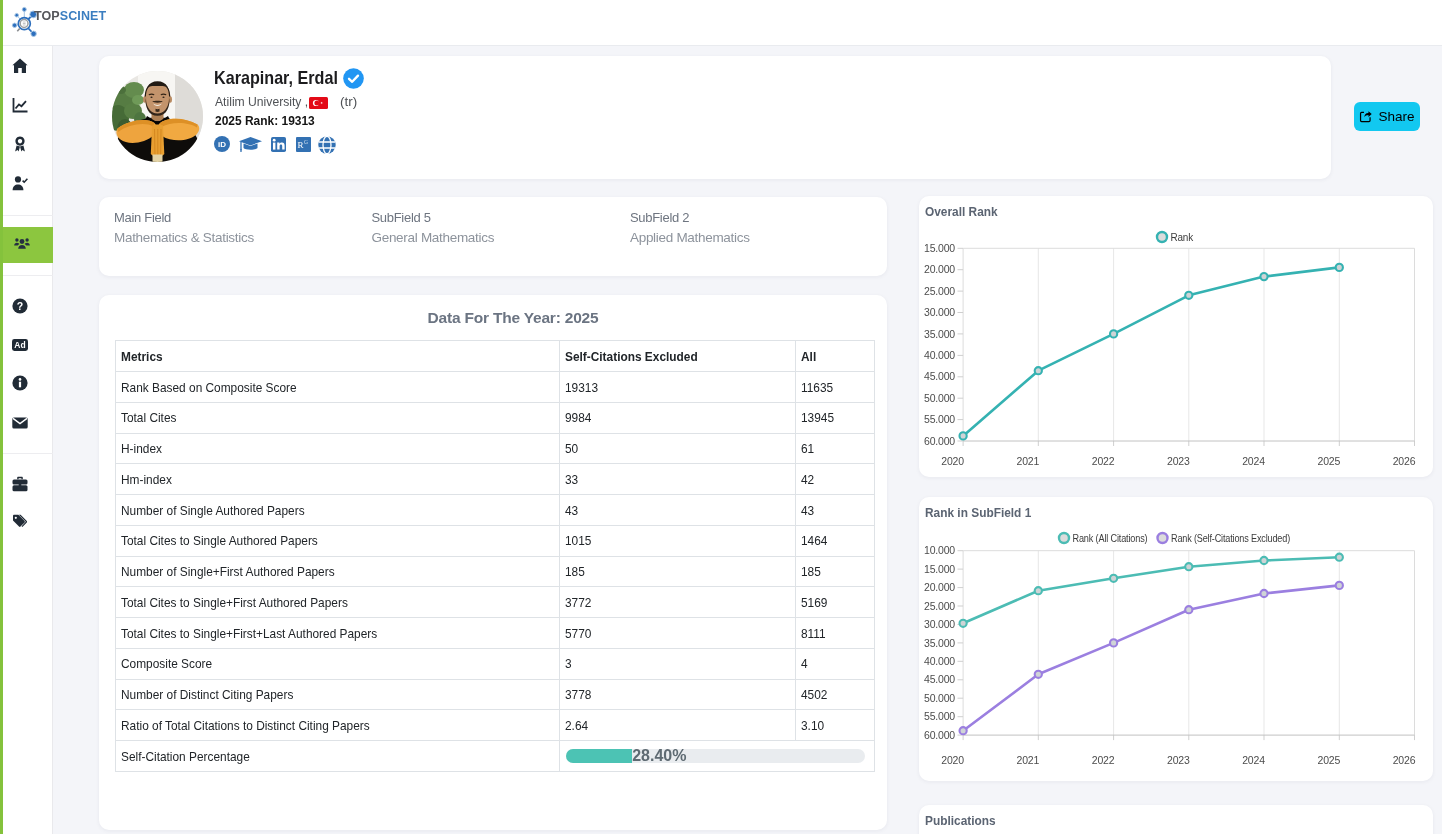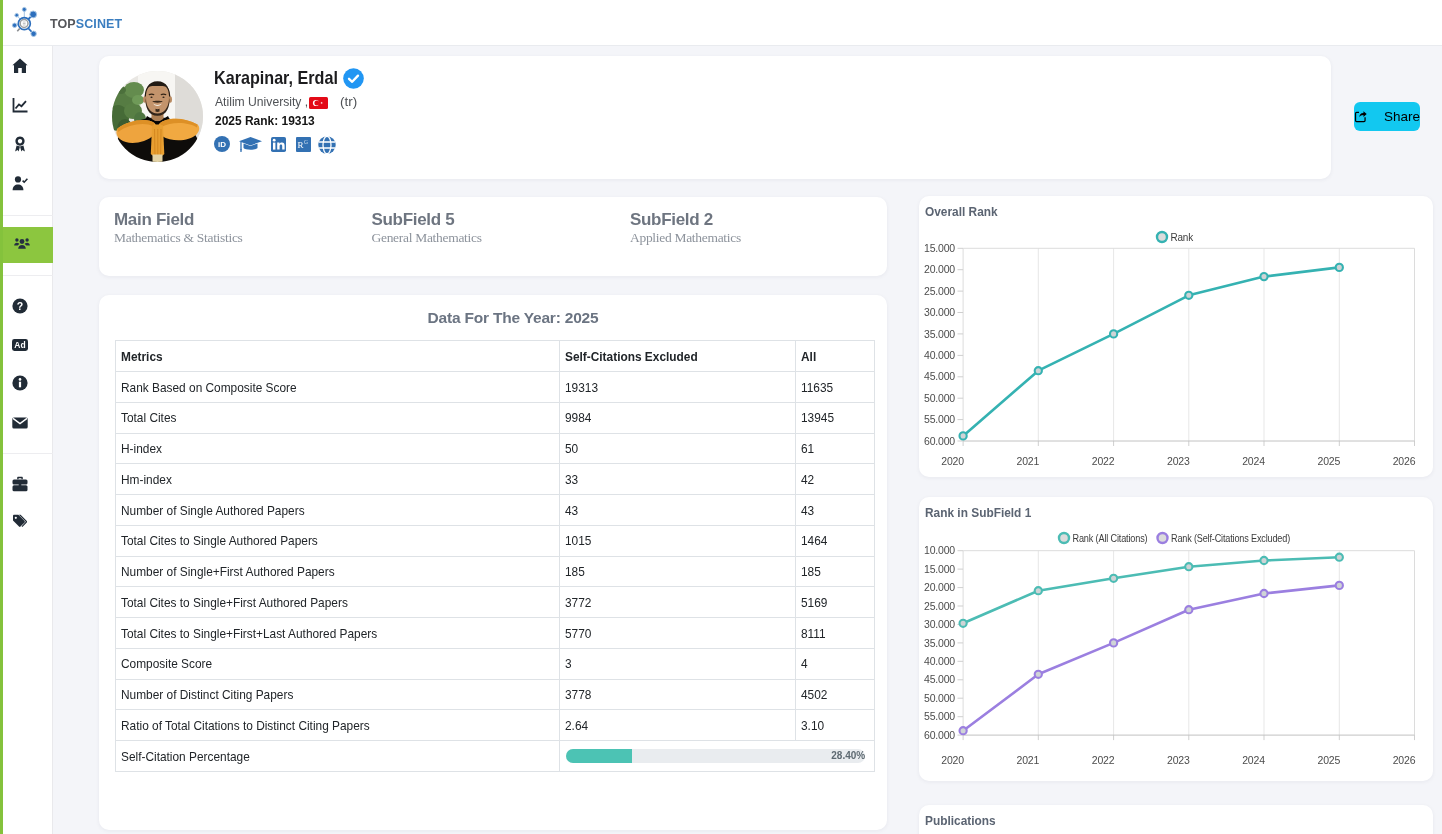--- a/index.html
+++ b/index.html
@@ -7,36 +7,36 @@
 body { font-family:"Liberation Sans", sans-serif; background:#f4f5f9; position:relative; }
 .abs { position:absolute; }
 .card { position:absolute; background:#fff; border-radius:10px; box-shadow:0 1px 4px rgba(30,40,60,0.06); }
 
 #header { position:absolute; left:0; top:0; width:1442px; height:46px; background:#fff; border-bottom:1px solid #e9ebef; z-index:3; }
 #gstripe { position:absolute; left:0; top:0; width:3px; height:834px; background:#84c23c; z-index:5; }
 #sidebar { position:absolute; left:0; top:46px; width:53px; height:788px; background:#fff; border-right:1px solid #e9e9ec; z-index:2; }
 .sdiv { position:absolute; left:3px; width:50px; height:1px; background:#ededf0; }
 .sicon { position:absolute; left:12px; width:16px; height:16px; }
 #active-item { position:absolute; left:3px; top:181px; width:50px; height:36px; background:#8cc63f; }
-.logo-text { position:absolute; left:34px; top:17px; font-size:12.5px; font-weight:bold; letter-spacing:0.1px;margin-left:16px; }
+.logo-text { position:absolute; left:34px; top:9px; font-size:12.5px; font-weight:bold; letter-spacing:0.1px; }
 .logo-text .t1 { color:#55565a; }
 .logo-text .t2 { color:#3b7ec0; }
 
-.flabel { top:13.5px; line-height:1; font-size:17px; font-weight:bold; color:#6e7580; letter-spacing:-0.3px; }
-.fvalue { top:34px; line-height:1; font-size:13.5px; color:#8d939c; letter-spacing:-0.3px;font-family:Liberation Serif, serif; }
+.flabel { top:13.5px; line-height:1; font-size:13px; font-weight:normal; color:#6e7580; letter-spacing:-0.3px; }
+.fvalue { top:34px; line-height:1; font-size:13.5px; color:#8d939c; letter-spacing:-0.3px; }
 
 #mtable { position:absolute; left:15.7px; top:45.4px; width:760px; border-collapse:collapse; table-layout:fixed; font-size:13.5px; color:#212529; }
 #mtable td span { display:inline-block; transform:scaleX(0.88); transform-origin:left center; white-space:nowrap; }
 #mtable td { border:1px solid #dee2e6; height:30.75px; padding:0 0 0 5px; vertical-align:middle; white-space:nowrap; }
 #mtable td:first-child { width:444px; }
 #mtable td:nth-child(2) { width:236px;margin-left:47px; }
 #mtable tr.hd td { font-weight:bold;text-decoration:underline; }
 #pbar { position:relative; margin-left:1.5px; width:299px; height:14.5px; background:#e9ecef; border-radius:8px; }
 #pfill { position:absolute; left:0; top:0; width:66px; height:14.5px; background:#4cc3b4; border-radius:8px 0 0 8px; }
-#plabel { position:absolute; left:66px; right:0; top:0; height:14.5px; line-height:14.5px; text-align:right; font-size:10px; font-weight:bold; color:#5e6a72; letter-spacing:0; }
+#plabel { position:absolute; left:66px; right:0; top:0; height:14.5px; line-height:14.5px; text-align:left; font-size:16px; font-weight:bold; color:#5e6a72; letter-spacing:0; }
 
 .ctitle { position:absolute; left:6px; top:9px; line-height:1; font-size:13.5px; font-weight:bold; color:#5b6472; transform:scaleX(0.88); transform-origin:left top; }
 </style>
 </head>
 <body>
 <div id="header">
   <svg class="abs" style="left:8px;top:2px" width="32" height="42" viewBox="0 0 32 42">
     <g stroke="#a8c6e4" stroke-width="1">
       <line x1="16.3" y1="9.4" x2="16.3" y2="18"></line>
       <line x1="8.7" y1="13.2" x2="12" y2="17"></line>
@@ -223,21 +223,21 @@
       <text x="10" y="7" font-size="5.5" fill="#cfe0ef" text-anchor="middle" font-family="Liberation Serif">G</text>
     </svg>
   <svg class="abs" style="left:219px;top:79.5px" width="18" height="18" viewBox="0 0 18 18">
       <circle cx="9" cy="9" r="8.7" fill="#3371b3"></circle>
       <g stroke="#fff" stroke-width="1.3" fill="none">
         <ellipse cx="9" cy="9" rx="4" ry="8.7"></ellipse>
         <path d="M0.5 6 L17.5 6 M0.5 12 L17.5 12"></path>
       </g>
     </svg>
 
-  <div class="abs" style="left:1255px;top:46px;width:66px;height:29px;background:#12c8f0;border-radius:6px;color:#000;font-size:13.5px;display:flex;align-items:center;justify-content:space-between;">
+  <div class="abs" style="left:1255px;top:46px;width:66px;height:29px;background:#12c8f0;border-radius:6px;color:#000;font-size:13.5px;display:flex;align-items:center;justify-content:center;">
     <svg width="14" height="13" viewBox="0 0 16 16" style="margin-right:5px">
         <path d="M11 1.5 L15 5 L11 8.5 L11 6.3 C8.5 6.3 7 7.3 6.1 9 C6 6 7.5 3.8 11 3.7 Z" fill="#000"></path>
         <path d="M13 9 L13 13 C13 13.8 12.4 14.3 11.7 14.3 L2.6 14.3 C1.8 14.3 1.3 13.8 1.3 13 L1.3 4.4 C1.3 3.6 1.8 3 2.6 3 L5.5 3" stroke="#000" stroke-width="1.5" fill="none"></path>
       </svg>
     <span>Share</span>
   </div>
 </div>
 
 <div class="card" id="card-fields" style="left:99px;top:197px;width:788px;height:79px;">
   <div class="abs flabel" style="left:15px;">Main Field</div>

